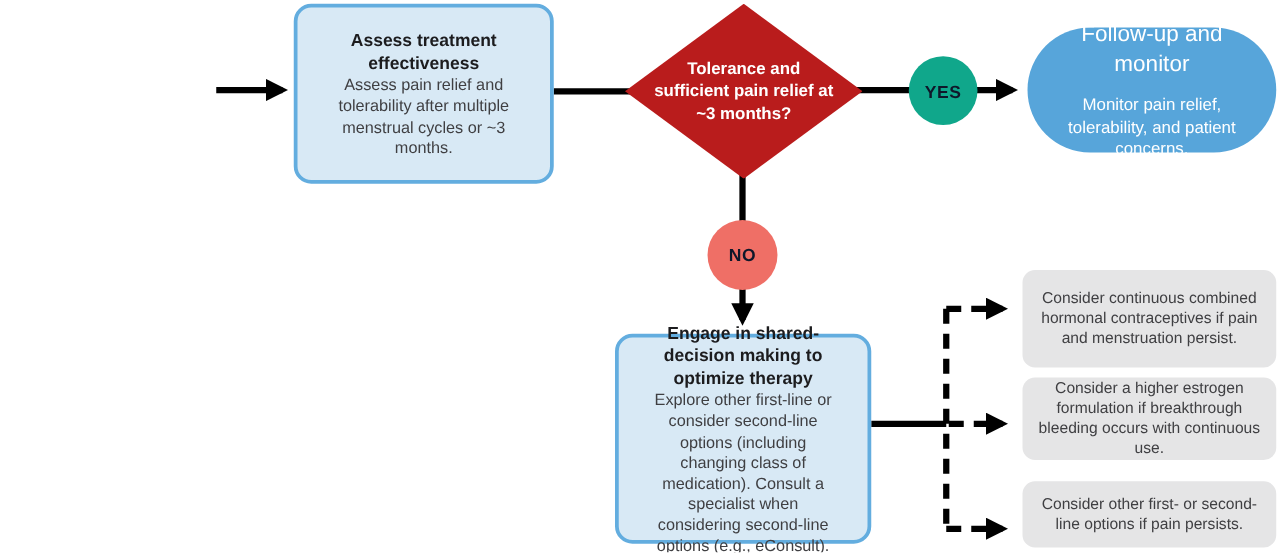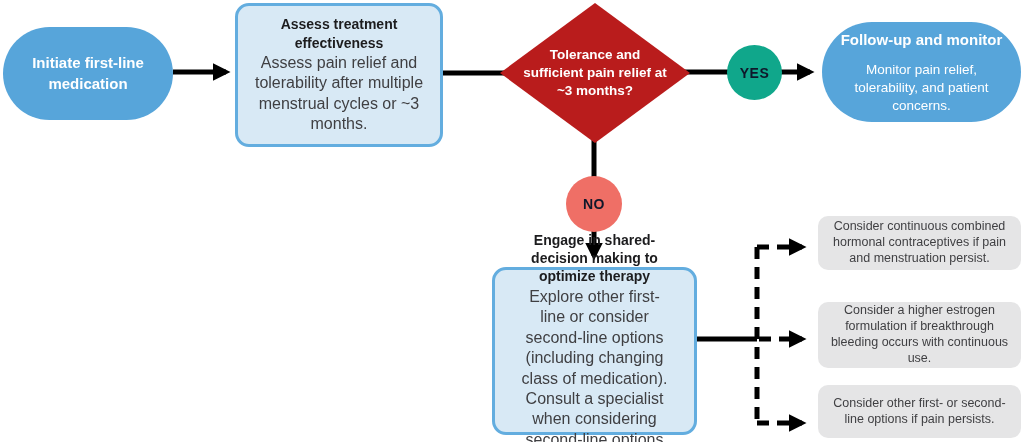--- a/index.html
+++ b/index.html
@@ -7,26 +7,26 @@
     position:relative; width:1024px; height:442px; background:#ffffff;
     font-family:"Liberation Sans", sans-serif; overflow:hidden;
   }
   svg.connectors { position:absolute; left:0; top:0; width:1024px; height:442px; z-index:1; }
   .node {
     position:absolute; box-sizing:border-box; z-index:2;
     display:flex; flex-direction:column; align-items:center; justify-content:center;
     text-align:center;
   }
   .pill { background:#57A5DA; color:#ffffff; border-radius:999px; }
-  .pill .node-title { font-weight:bold; font-size:15px; line-height:1.3; }
+  .pill .node-title { font-weight:normal; font-size:18px; line-height:1.3; }
   .pill .node-label { font-weight:bold; font-size:15px; line-height:1.35; }
   .pill .node-body { font-size:13.5px; line-height:1.3; margin-top:12px; }
   .lightbox { background:#D8E9F5; border:3px solid #63ADDF; border-radius:14px; color:#3F3F42; }
   .lightbox .node-title { font-weight:bold; font-size:14px; line-height:1.3; color:#1C1C1E; }
-  .lightbox .node-body { font-size:16px; line-height:1.28; margin-top:1px; }
+  .lightbox .node-body { font-size:13px; line-height:1.28; margin-top:1px; }
   .diamond {
     background:#b91c1c; color:#ffffff;
     clip-path:polygon(50% 0, 100% 50%, 50% 100%, 0 50%);
   }
   .diamond .node-label { font-weight:bold; font-size:13.5px; line-height:1.35; width:152px; }
   .badge { border-radius:50%; color:#0f172a; font-weight:bold; font-size:14px; letter-spacing:0.5px; }
   .badge-yes { background:#10A78B; }
   .badge-no { background:#EF6F66; }
   .graybox { background:#E5E5E6; border-radius:10px; color:#3F3F42; padding:4px 8px; }
   .graybox .node-body { font-size:12.5px; line-height:1.27; margin-top:0; }
@@ -47,23 +47,20 @@
     <path d="M682 72 H733" stroke="#000000" stroke-width="5" fill="none"></path>
     <path d="M780 72 H810" stroke="#000000" stroke-width="5" fill="none" marker-end="url(#ah)"></path>
     <path d="M594 140 V256" stroke="#000000" stroke-width="5" fill="none" marker-end="url(#ah)"></path>
     <path d="M697 339 H757" stroke="#000000" stroke-width="5" fill="none"></path>
     <path d="M757 247 V423" stroke="#000000" stroke-width="5" fill="none" stroke-dasharray="12 8"></path>
     <path d="M757 247 H802" stroke="#000000" stroke-width="5" fill="none" stroke-dasharray="12 8" marker-end="url(#ah)"></path>
     <path d="M759 339 H802" stroke="#000000" stroke-width="5" fill="none" stroke-dasharray="12 8" marker-end="url(#ah)"></path>
     <path d="M757 423 H802" stroke="#000000" stroke-width="5" fill="none" stroke-dasharray="12 8" marker-end="url(#ah)"></path>
   </svg>
 
-  <div class="node pill" style="left:3px; top:27px; width:170px; height:93px; padding:0 20px;">
-    <div class="node-label">Initiate first-line medication</div>
-  </div>
 
   <div class="node lightbox" style="left:235px; top:3px; width:208px; height:144px; padding:6px 12px;">
     <div class="node-title">Assess treatment effectiveness</div>
     <div class="node-body">Assess pain relief and tolerability after multiple menstrual cycles or ~3 months.</div>
   </div>
 
   <div class="node diamond" style="left:500px; top:3px; width:190px; height:140px;">
     <div class="node-label">Tolerance and sufficient pain relief at ~3 months?</div>
   </div>
 
@@ -78,21 +75,21 @@
 
   <div class="node badge badge-no" style="left:566px; top:176px; width:56px; height:56px;">
     <div>NO</div>
   </div>
 
   <div class="node lightbox" style="left:492px; top:267px; width:205px; height:168px; padding:6px 23px;">
     <div class="node-title">Engage in shared-decision making to optimize therapy</div>
     <div class="node-body">Explore other first-line or consider second-line options (including changing class of medication). Consult a specialist when considering second-line options (e.g., eConsult).</div>
   </div>
 
-  <div class="node graybox" style="left:818px; top:216px; width:203px; height:54px;">
+  <div class="node graybox" style="left:818px; top:216px; width:203px; height:78px;">
     <div class="node-body">Consider continuous combined hormonal contraceptives if pain and menstruation persist.</div>
   </div>
 
   <div class="node graybox" style="left:818px; top:385px; width:203px; height:53px;">
     <div class="node-body">Consider other first- or second-line options if pain persists.</div>
   </div>
 
   <div class="node graybox" style="left:818px; top:302px; width:203px; height:66px;">
     <div class="node-body">Consider a higher estrogen formulation if breakthrough bleeding occurs with continuous use.</div>
   </div>

